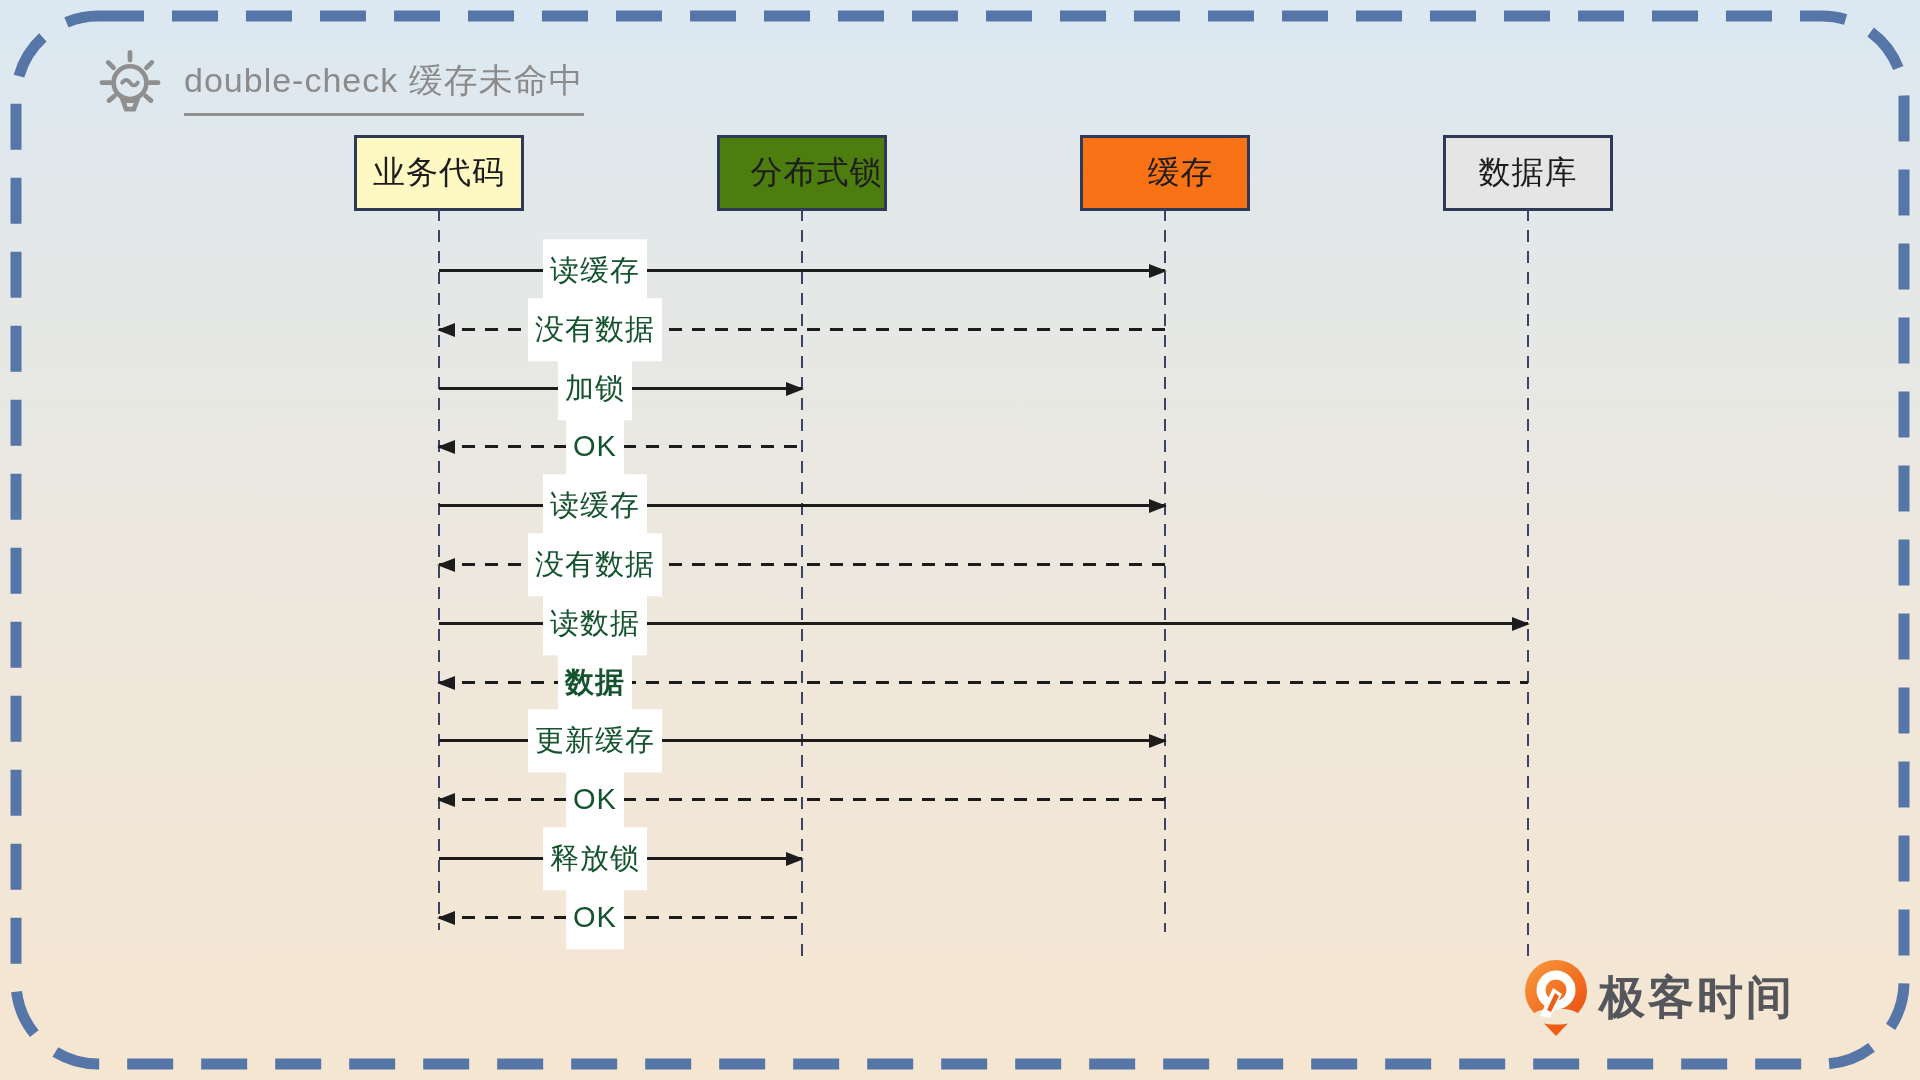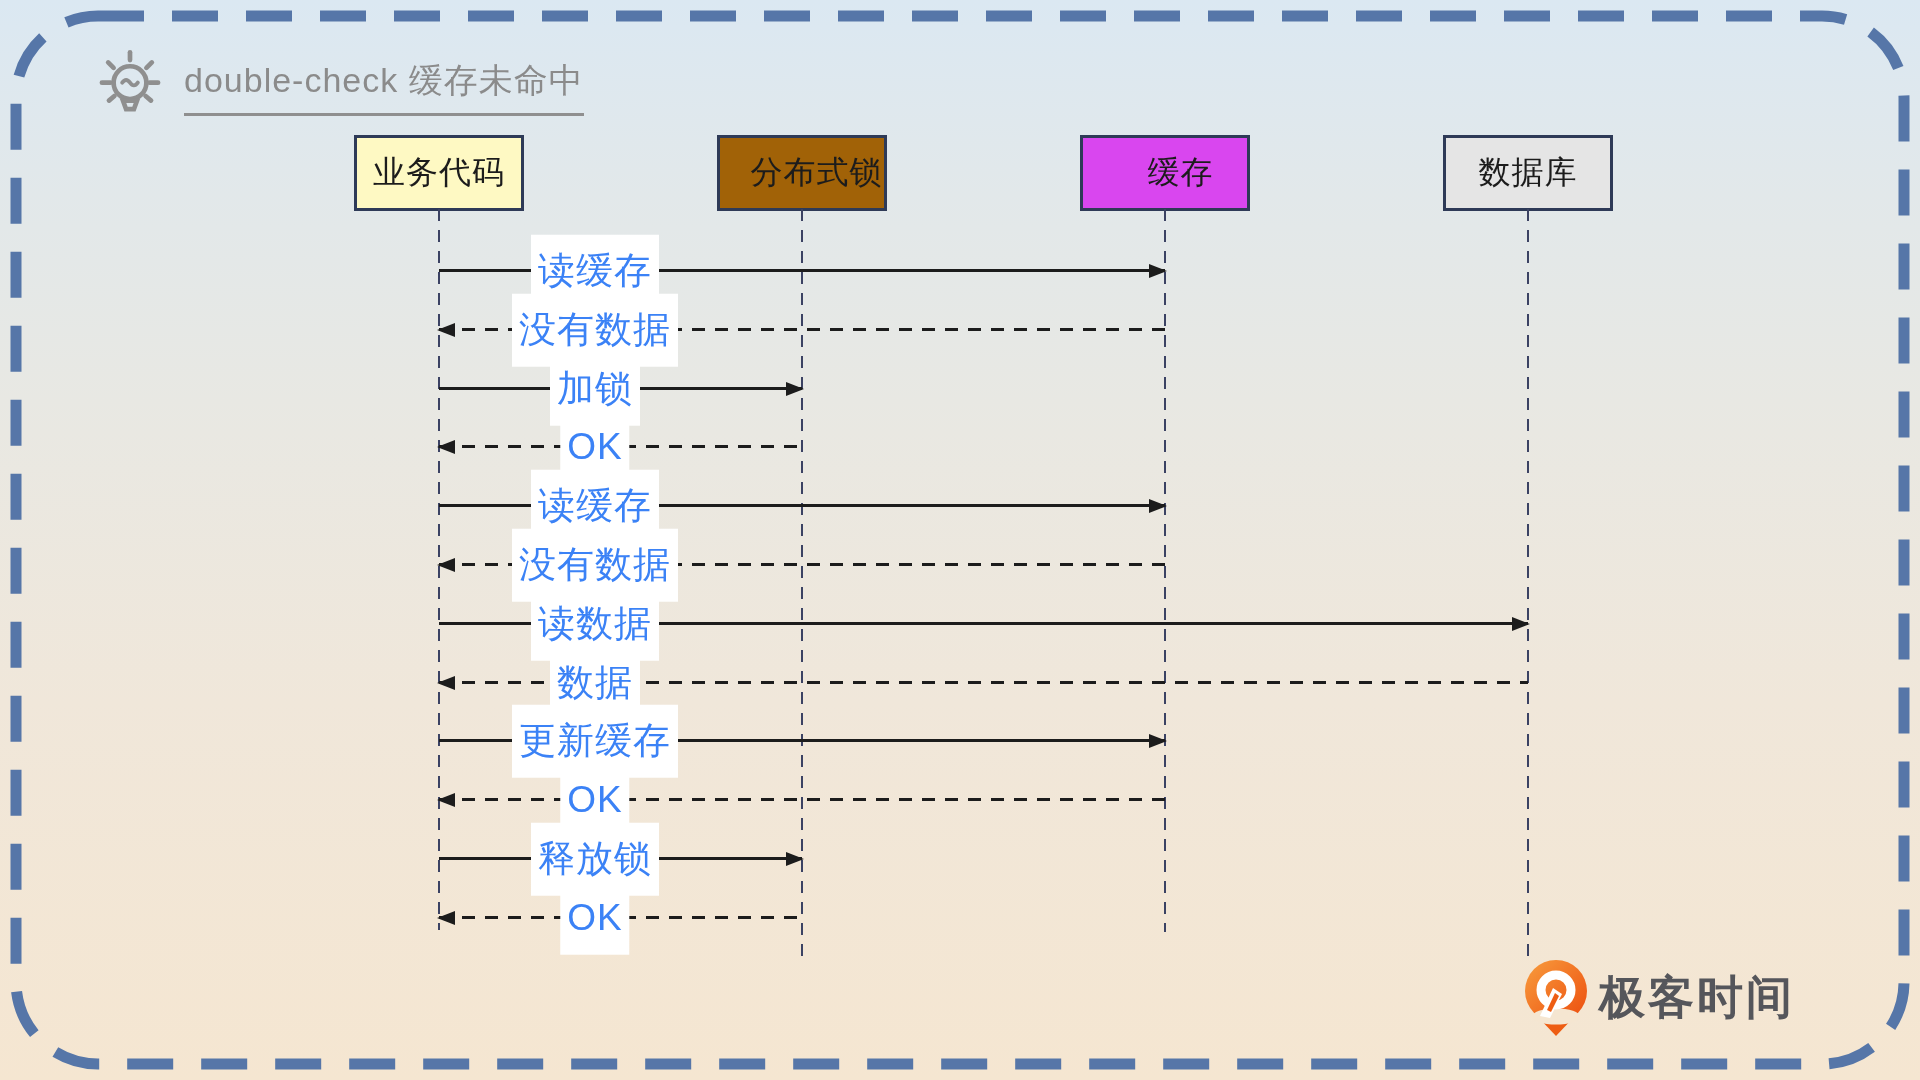--- a/index.html
+++ b/index.html
@@ -40,21 +40,21 @@
   .msg .line-solid { position:absolute; left:0; right:0; top:0; height:3px; background:#1c1c1c; }
   .msg .line-dashed {
     position:absolute; left:0; right:0; top:0; height:3px;
     background:repeating-linear-gradient(90deg,#1c1c1c 0 13px,transparent 13px 23px);
   }
   .arrowhead { position:absolute; width:0; height:0; top:50%; transform:translateY(-50%); }
   .arrowhead.right { right:-2px; border-left:18px solid #1c1c1c; border-top:7px solid transparent; border-bottom:7px solid transparent; }
   .arrowhead.left  { left:-2px;  border-right:18px solid #1c1c1c; border-top:7px solid transparent; border-bottom:7px solid transparent; }
   .msg-label {
     position:absolute; top:2px; transform:translate(-50%,-50%);
-    background:#ffffff; color:#3b82f6; font-size:37px; letter-spacing:1px;
+    background:#ffffff; color:#14532d; font-size:29px; letter-spacing:1px;
     padding:15px 7px; white-space:nowrap; line-height:1.15;
   }
 
   
   .brand { position:absolute; left:1520px; top:958px; display:flex; align-items:center; }
   .brand-text { margin-left:7px; font-size:46px; font-weight:700; color:#55565b; letter-spacing:3px; }
 </style>
 </head>
 <body>
 
@@ -78,25 +78,25 @@
       <line x1="70" y1="64" x2="77" y2="70"></line>
     </svg>
     <div class="title">double-check 缓存未命中</div>
   </div>
 
   <div id="diagram-root">
       <div class="participant" style="left: 354px; background: #fef9c3;">
         <span>业务代码</span>
       </div>
       <div class="lifeline" style="left: 438px; top: 209px; height: 721px;"></div>
-      <div class="participant" style="left: 717px; background: #a16207; padding-left: 29px;">
+      <div class="participant" style="left: 717px; background: #4d7c0f; padding-left: 29px;">
         <span>分布式锁</span>
       </div>
       <div class="lifeline" style="left: 801px; top: 209px; height: 747px;"></div>
-      <div class="participant" style="left: 1080px; background: #d946ef; padding-left: 31px;">
+      <div class="participant" style="left: 1080px; background: #f97316; padding-left: 31px;">
         <span>缓存</span>
       </div>
       <div class="lifeline" style="left: 1164px; top: 209px; height: 723px;"></div>
       <div class="participant" style="left: 1443px; background: #e5e5e5;">
         <span>数据库</span>
       </div>
       <div class="lifeline" style="left: 1527px; top: 209px; height: 749px;"></div>
       <div class="msg" style="left: 439px; top: 269px; width: 726px;">
         <div class="line-solid"></div>
         <div class="arrowhead right"></div>
@@ -125,21 +125,21 @@
       <div class="msg" style="left: 439px; top: 563px; width: 726px;">
         <div class="line-dashed"></div>
         <div class="arrowhead left"></div>
         <div class="msg-label" style="left: 156px;">没有数据</div>
       </div>
       <div class="msg" style="left: 439px; top: 622px; width: 1089px;">
         <div class="line-solid"></div>
         <div class="arrowhead right"></div>
         <div class="msg-label" style="left: 156px;">读数据</div>
       </div>
-      <div class="msg" style="left: 439px; top: 681px; width: 1089px;">
+      <div class="msg" style="left: 439px; top: 681px; width: 1089px; font-weight: bold;">
         <div class="line-dashed"></div>
         <div class="arrowhead left"></div>
         <div class="msg-label" style="left: 156px;">数据</div>
       </div>
       <div class="msg" style="left: 439px; top: 739px; width: 726px;">
         <div class="line-solid"></div>
         <div class="arrowhead right"></div>
         <div class="msg-label" style="left: 156px;">更新缓存</div>
       </div>
       <div class="msg" style="left: 439px; top: 798px; width: 726px;">

